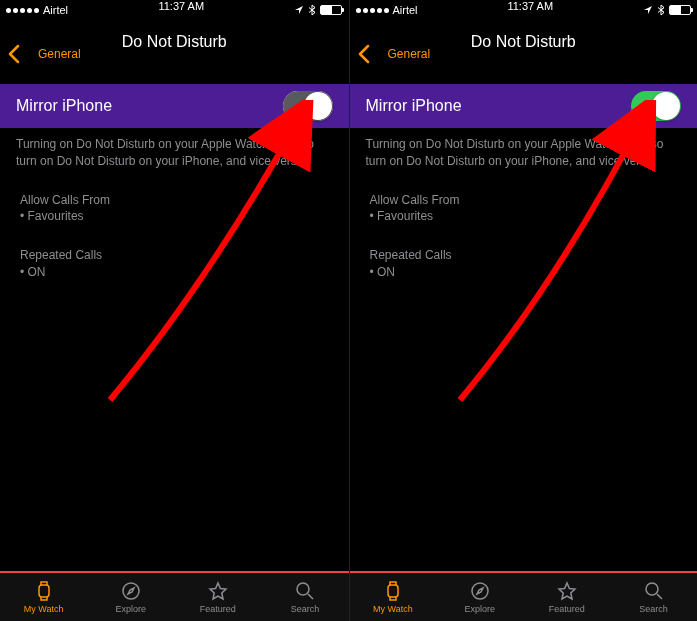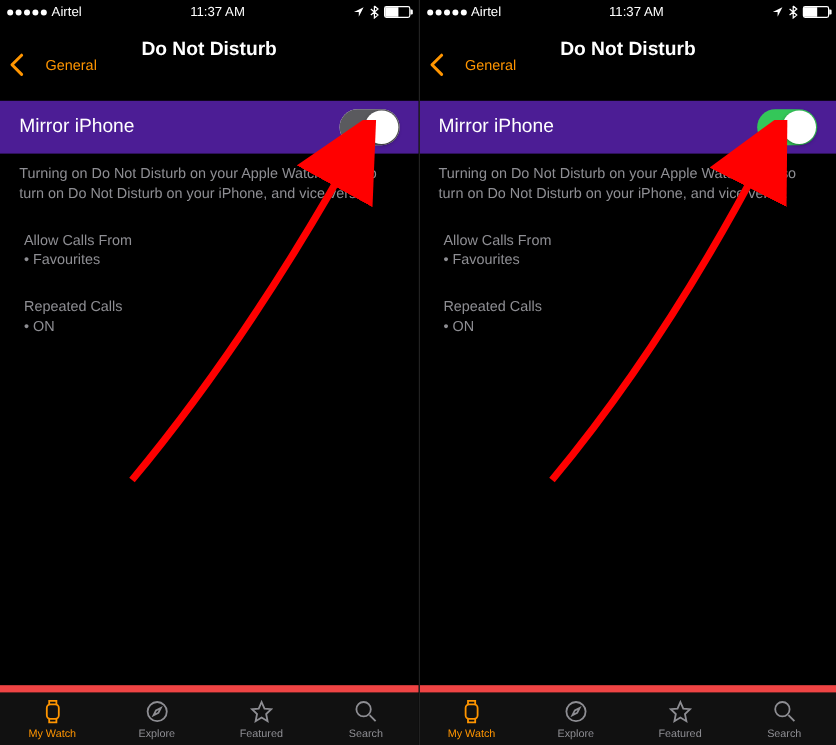--- a/index.html
+++ b/index.html
@@ -21,21 +21,20 @@
     background: #000;
     position: relative;
   }
   .pane + .pane { border-left: 1px solid #222; }
 
   
   .status-bar {
     height: 20px;
     padding: 0 6px;
     display: flex;
-    align-items: center;
     justify-content: space-between;
     font-size: 11px;
     font-weight: 500;
     color: #fff;
   }
   .status-left, .status-right { display: flex; align-items: center; gap: 4px; }
   .signal-dots { display: flex; gap: 2px; }
   .signal-dots span {
     width: 5px; height: 5px; border-radius: 50%; background: #fff;
   }
@@ -61,21 +60,21 @@
     font-size: 12px;
     cursor: pointer;
     margin-top: 24px;
   }
   .nav-title {
     position: absolute;
     left: 0; right: 0;
     text-align: center;
     color: #fff;
     font-size: 16px;
-    font-weight: 700;
+    font-weight: 400;
     pointer-events: none;
   }
 
   
   .content { flex: 1; padding-top: 20px; }
   .toggle-row {
     background: #4c1d95;
     height: 44px;
     padding: 0 16px;
     display: flex;
@@ -116,21 +115,21 @@
     font-size: 12px;
     line-height: 1.4;
     color: #8e8e93;
   }
   .footer-block { margin-top: 14px; padding-left: 20px; }
 
   
   .tab-bar {
     height: 50px;
     display: flex;
-    border-top: 6px solid #ef4444;
+    border-top: 2px solid #ef4444;
     background: #111;
   }
   .tab-item {
     flex: 1;
     display: flex;
     flex-direction: column;
     align-items: center;
     justify-content: center;
     gap: 2px;
     font-size: 9px;

